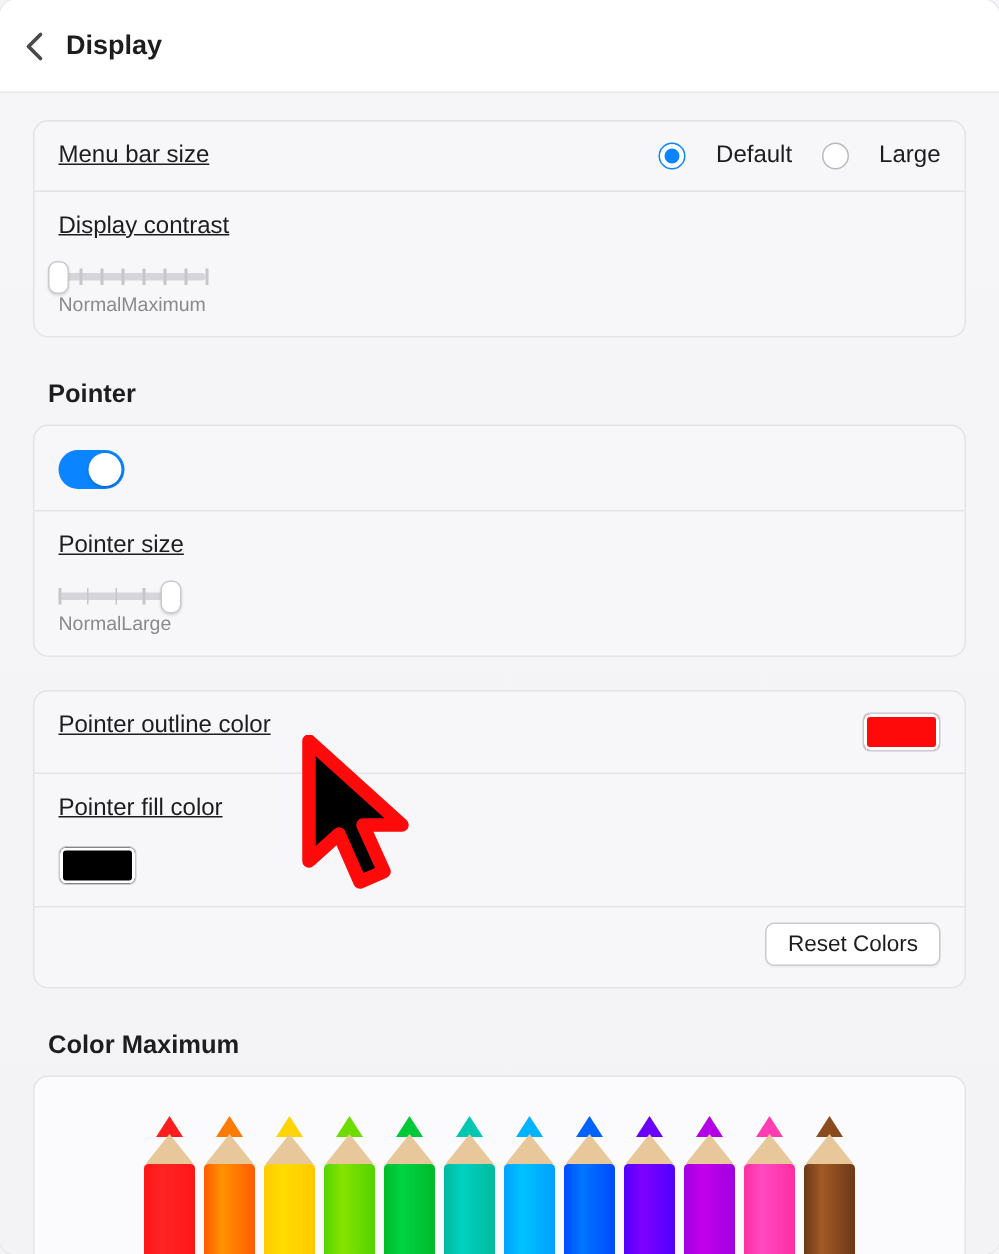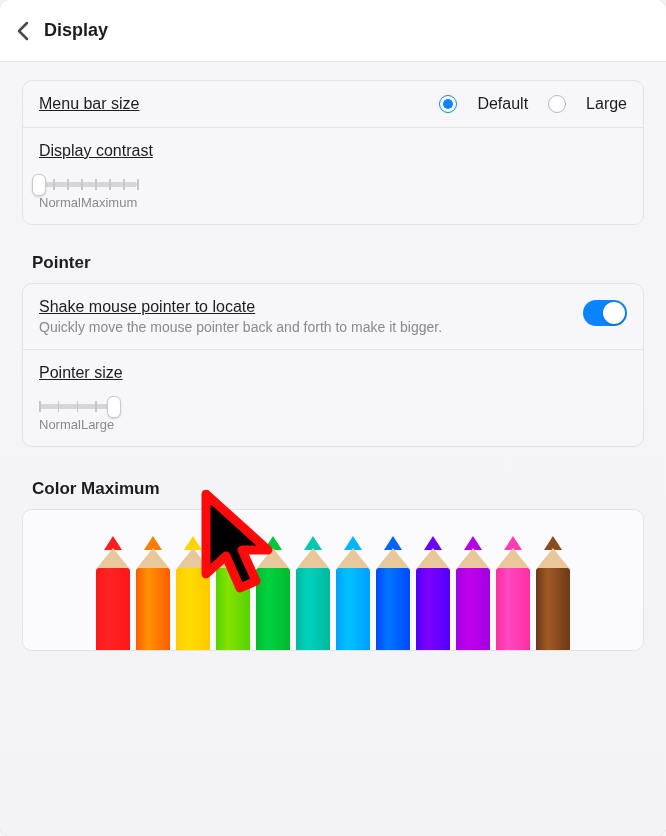--- a/index.html
+++ b/index.html
@@ -202,24 +202,20 @@
         </div>
       </div>
 
     </div>
 
     <div class="section-title">Pointer</div>
 
     <div class="card">
 
       <div class="row">
-        <div class="row-left">
-          <div class="row-label">Shake mouse pointer to locate</div>
-          <div class="row-sub">Quickly move the mouse pointer back and forth to make it bigger.</div>
-        </div>
         <div class="toggle"></div>
       </div>
 
       <div class="row">
         <div class="row-left">
           <div class="row-label">Pointer size</div>
         </div>
         <div class="slider-wrap">
           <div class="slider-track">
             <div class="slider-ticks" id="pointersize-ticks">
@@ -235,20 +231,41 @@
             <span>Normal</span>
             <span>Large</span>
           </div>
         </div>
       </div>
 
     </div>
 
     <div class="spacer-top"></div>
 
+    <div class="card" style="margin-top:18px">
+
+      <div class="row">
+        <div class="row-left">
+          <div class="row-label">Pointer outline color</div>
+        </div>
+        <div class="color-well" id="outline-well" style="background: rgb(255, 10, 10);"></div>
+      </div>
+
+      <div class="row">
+        <div class="row-left">
+          <div class="row-label">Pointer fill color</div>
+        </div>
+        <div class="color-well" id="fill-well" style="background: rgb(0, 0, 0);"></div>
+      </div>
+
+      <div class="reset-row">
+        <button class="btn">Reset Colors</button>
+      </div>
+
+    </div>
 
     <div class="section-title">Color Maximum</div>
 
     <div class="card">
       <div class="pencils" id="pencils">
           <div class="pencil">
             <div class="pencil-tip" style="border-bottom: 14px solid rgb(255, 30, 30);"></div>
             <div class="pencil-wood" style="border-bottom: 20px solid rgb(232, 200, 154);"></div>
             <div class="pencil-body" style="background: linear-gradient(90deg, rgba(0, 0, 0, 0.25), rgba(255, 255, 255, 0.2) 35%, rgba(0, 0, 0, 0.25)) rgb(255, 30, 30); background-blend-mode: overlay;"></div>
           </div>

